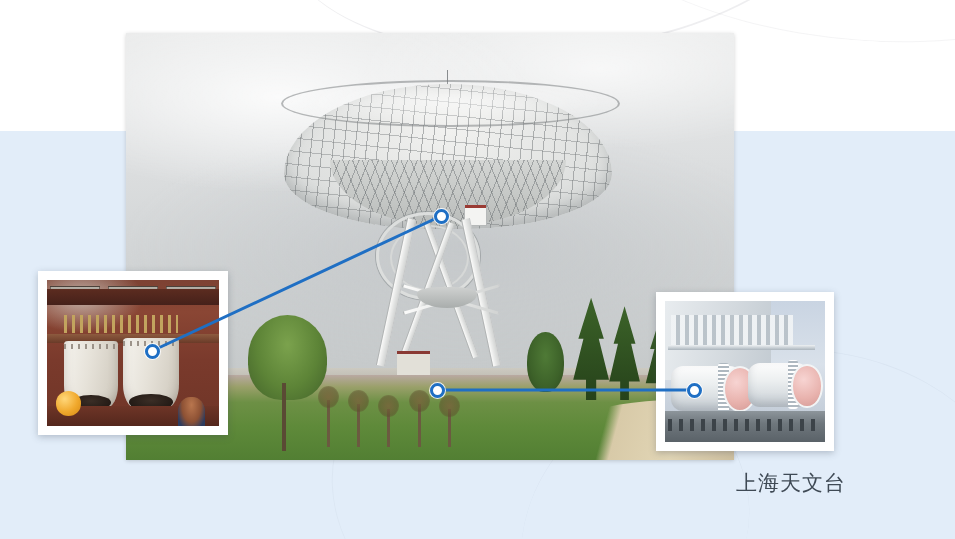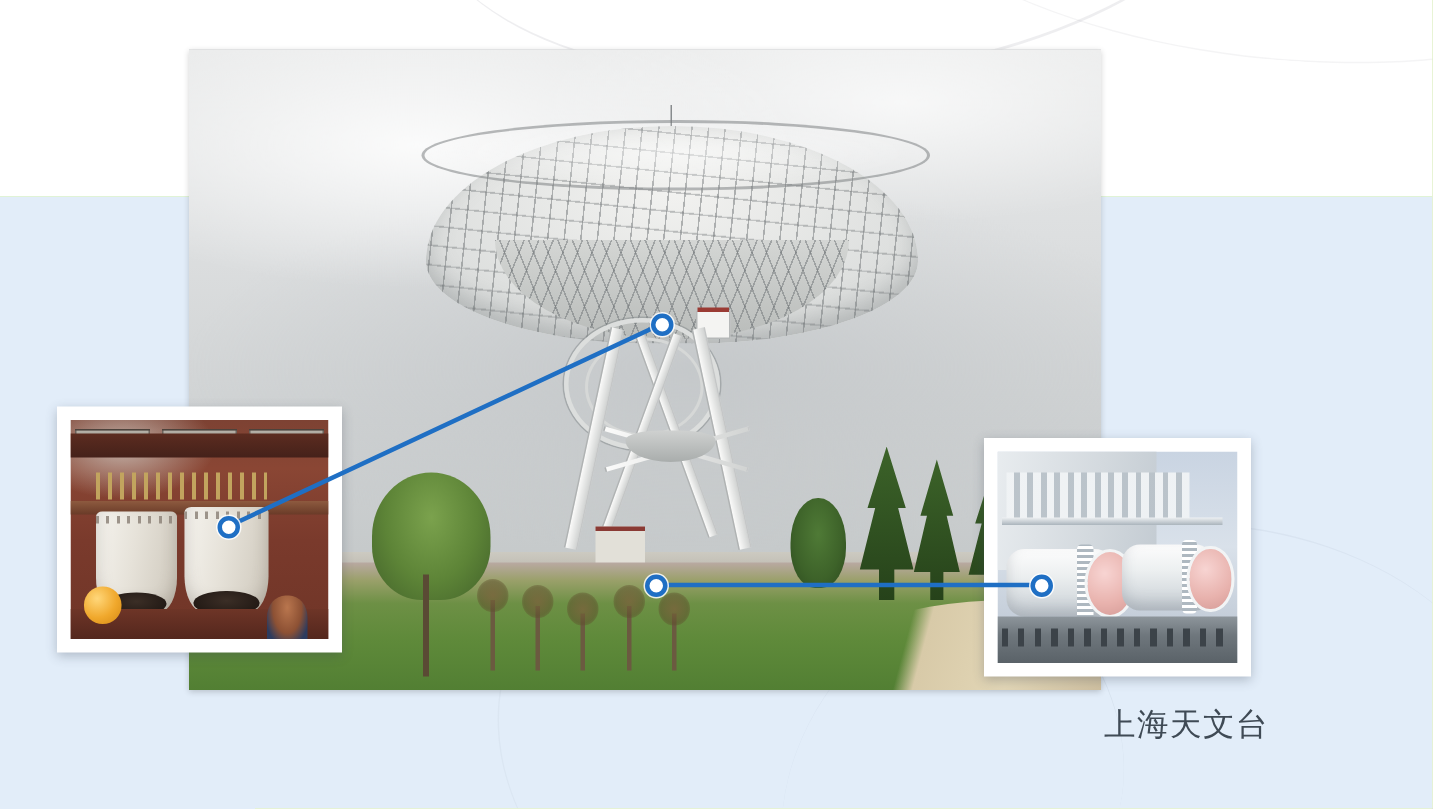--- a/index.html
+++ b/index.html
@@ -5,21 +5,21 @@
   html, body {
     margin: 0;
     padding: 0;
     background: #ffffff;
   }
   #slide {
     position: relative;
     width: 955px;
     height: 539px;
     overflow: hidden;
-    background: #bef264;
+    background: #eab308;
     font-family: "Liberation Sans", sans-serif;
   }
 
   
   .bg-white {
     position: absolute;
     left: 0; top: 0; width: 955px; height: 131px;
     background: #ffffff;
   }
   .bg-blue {

